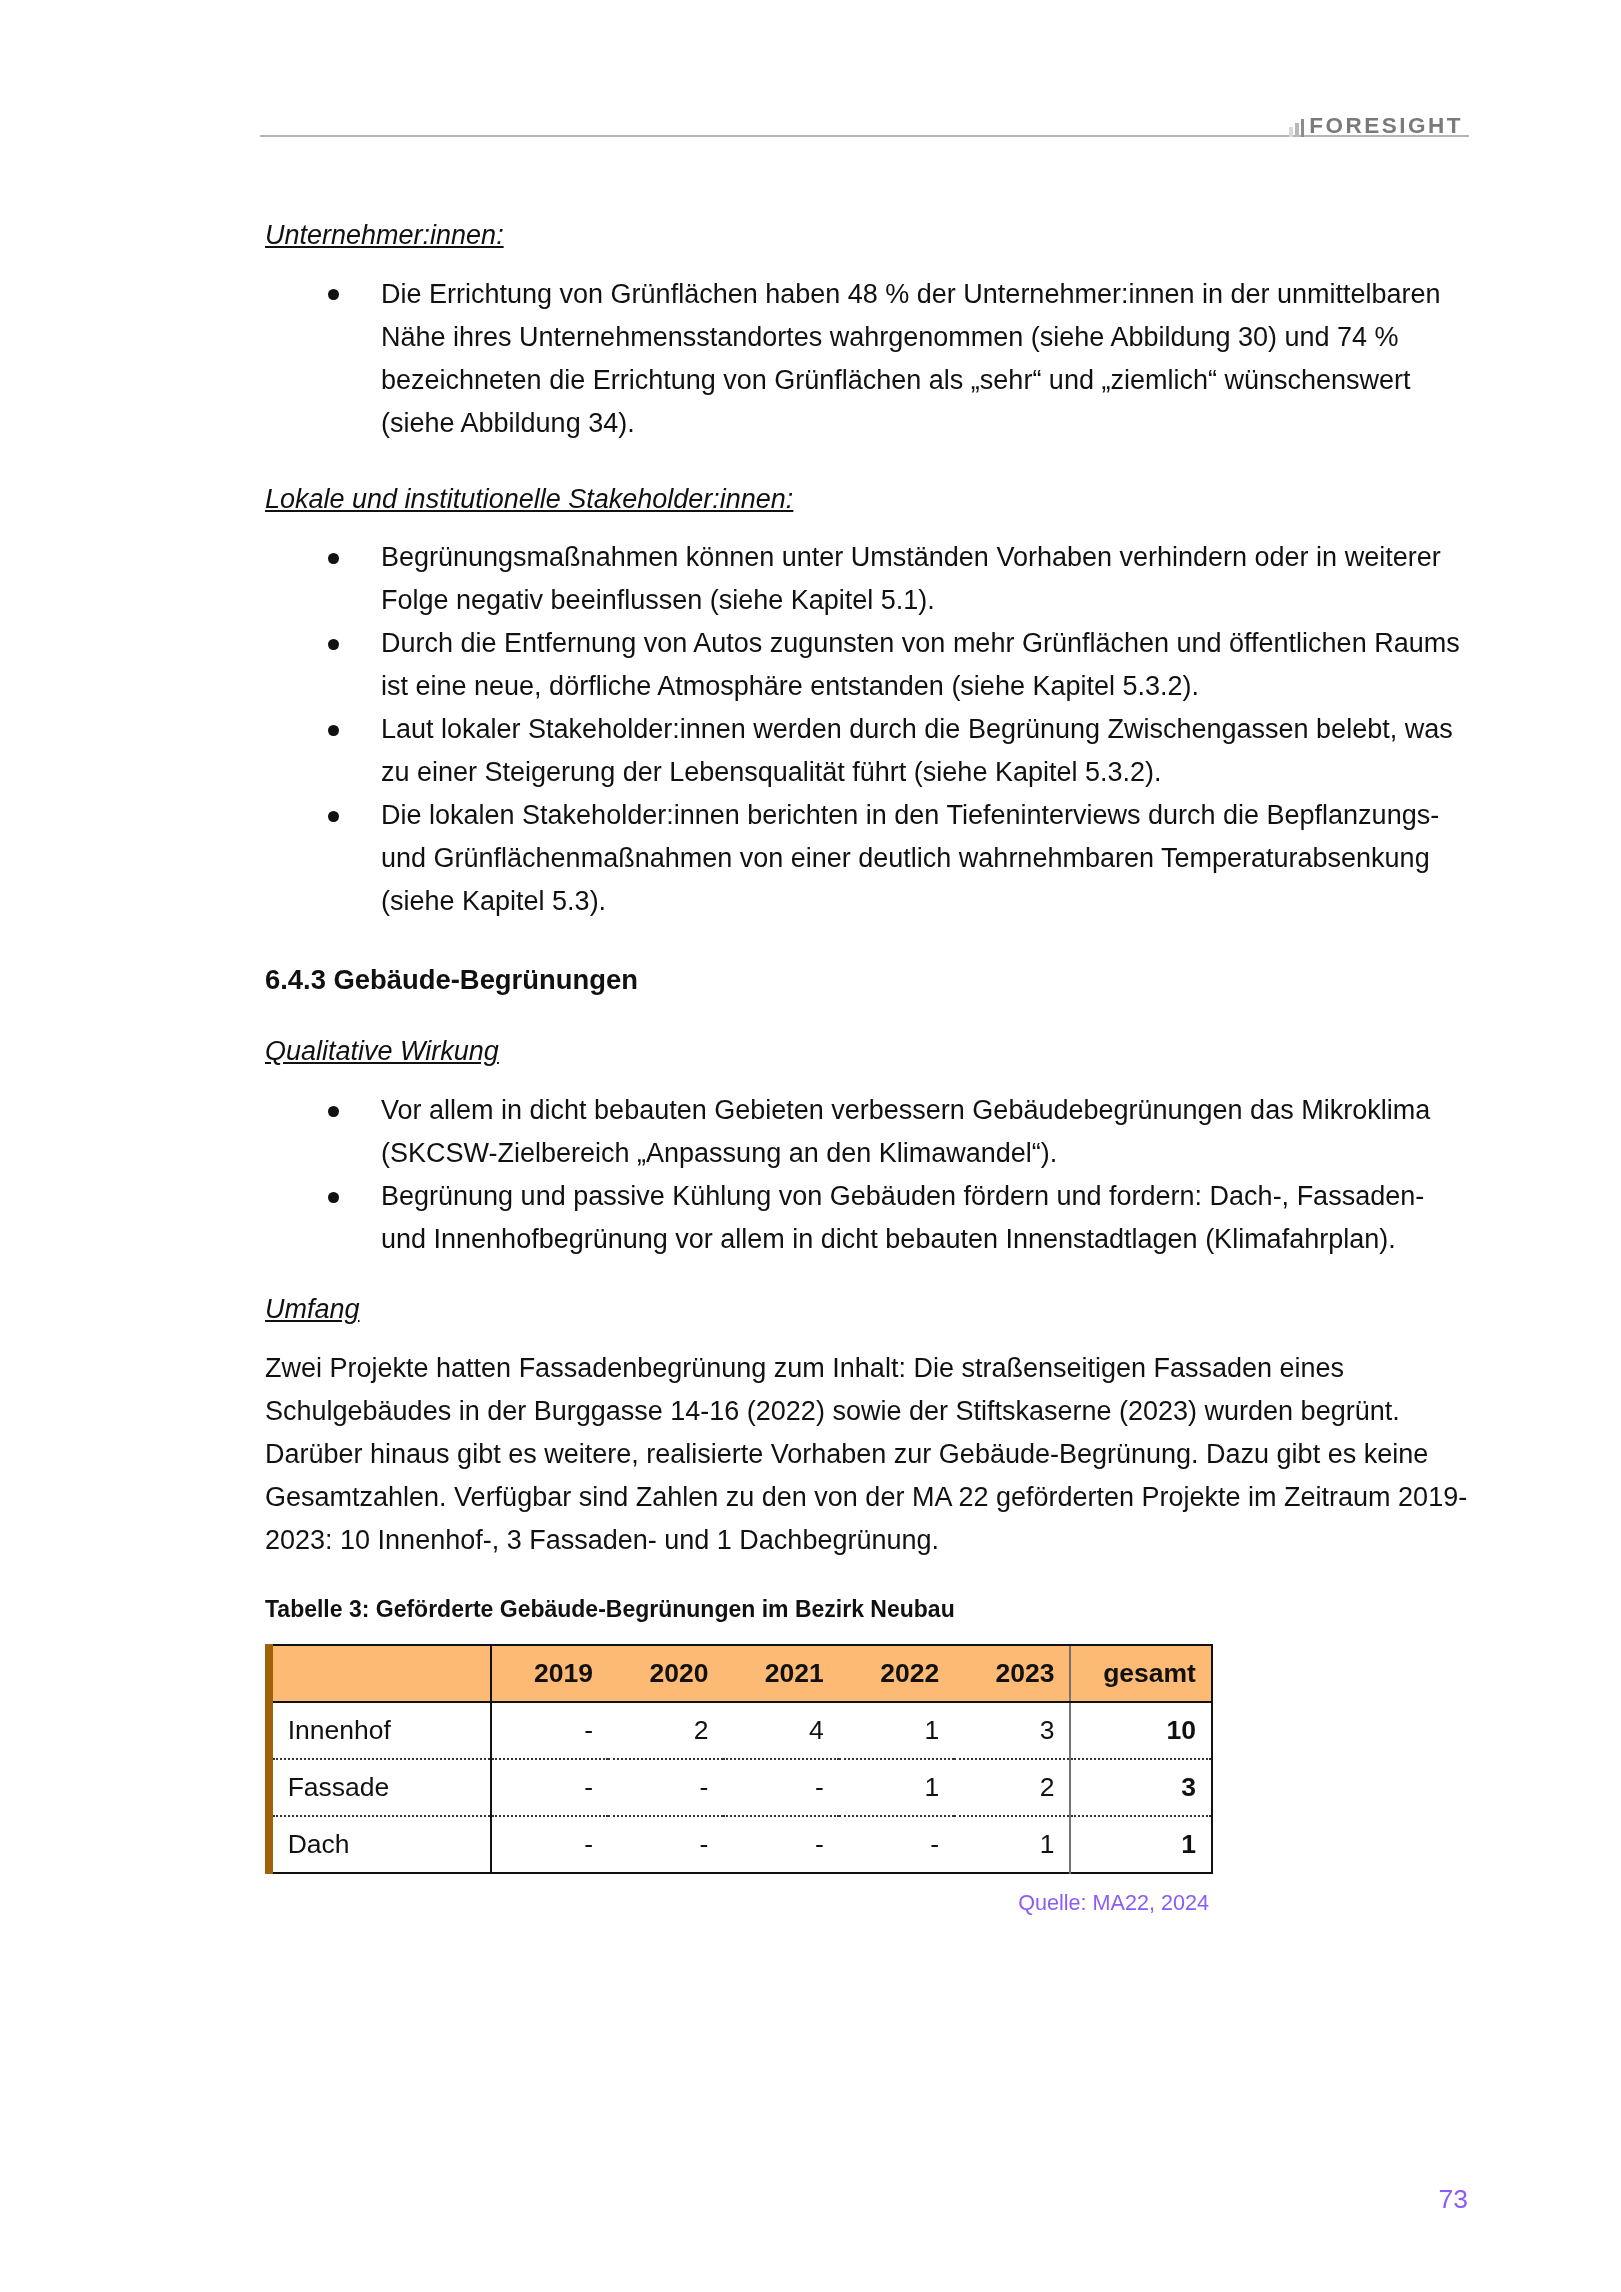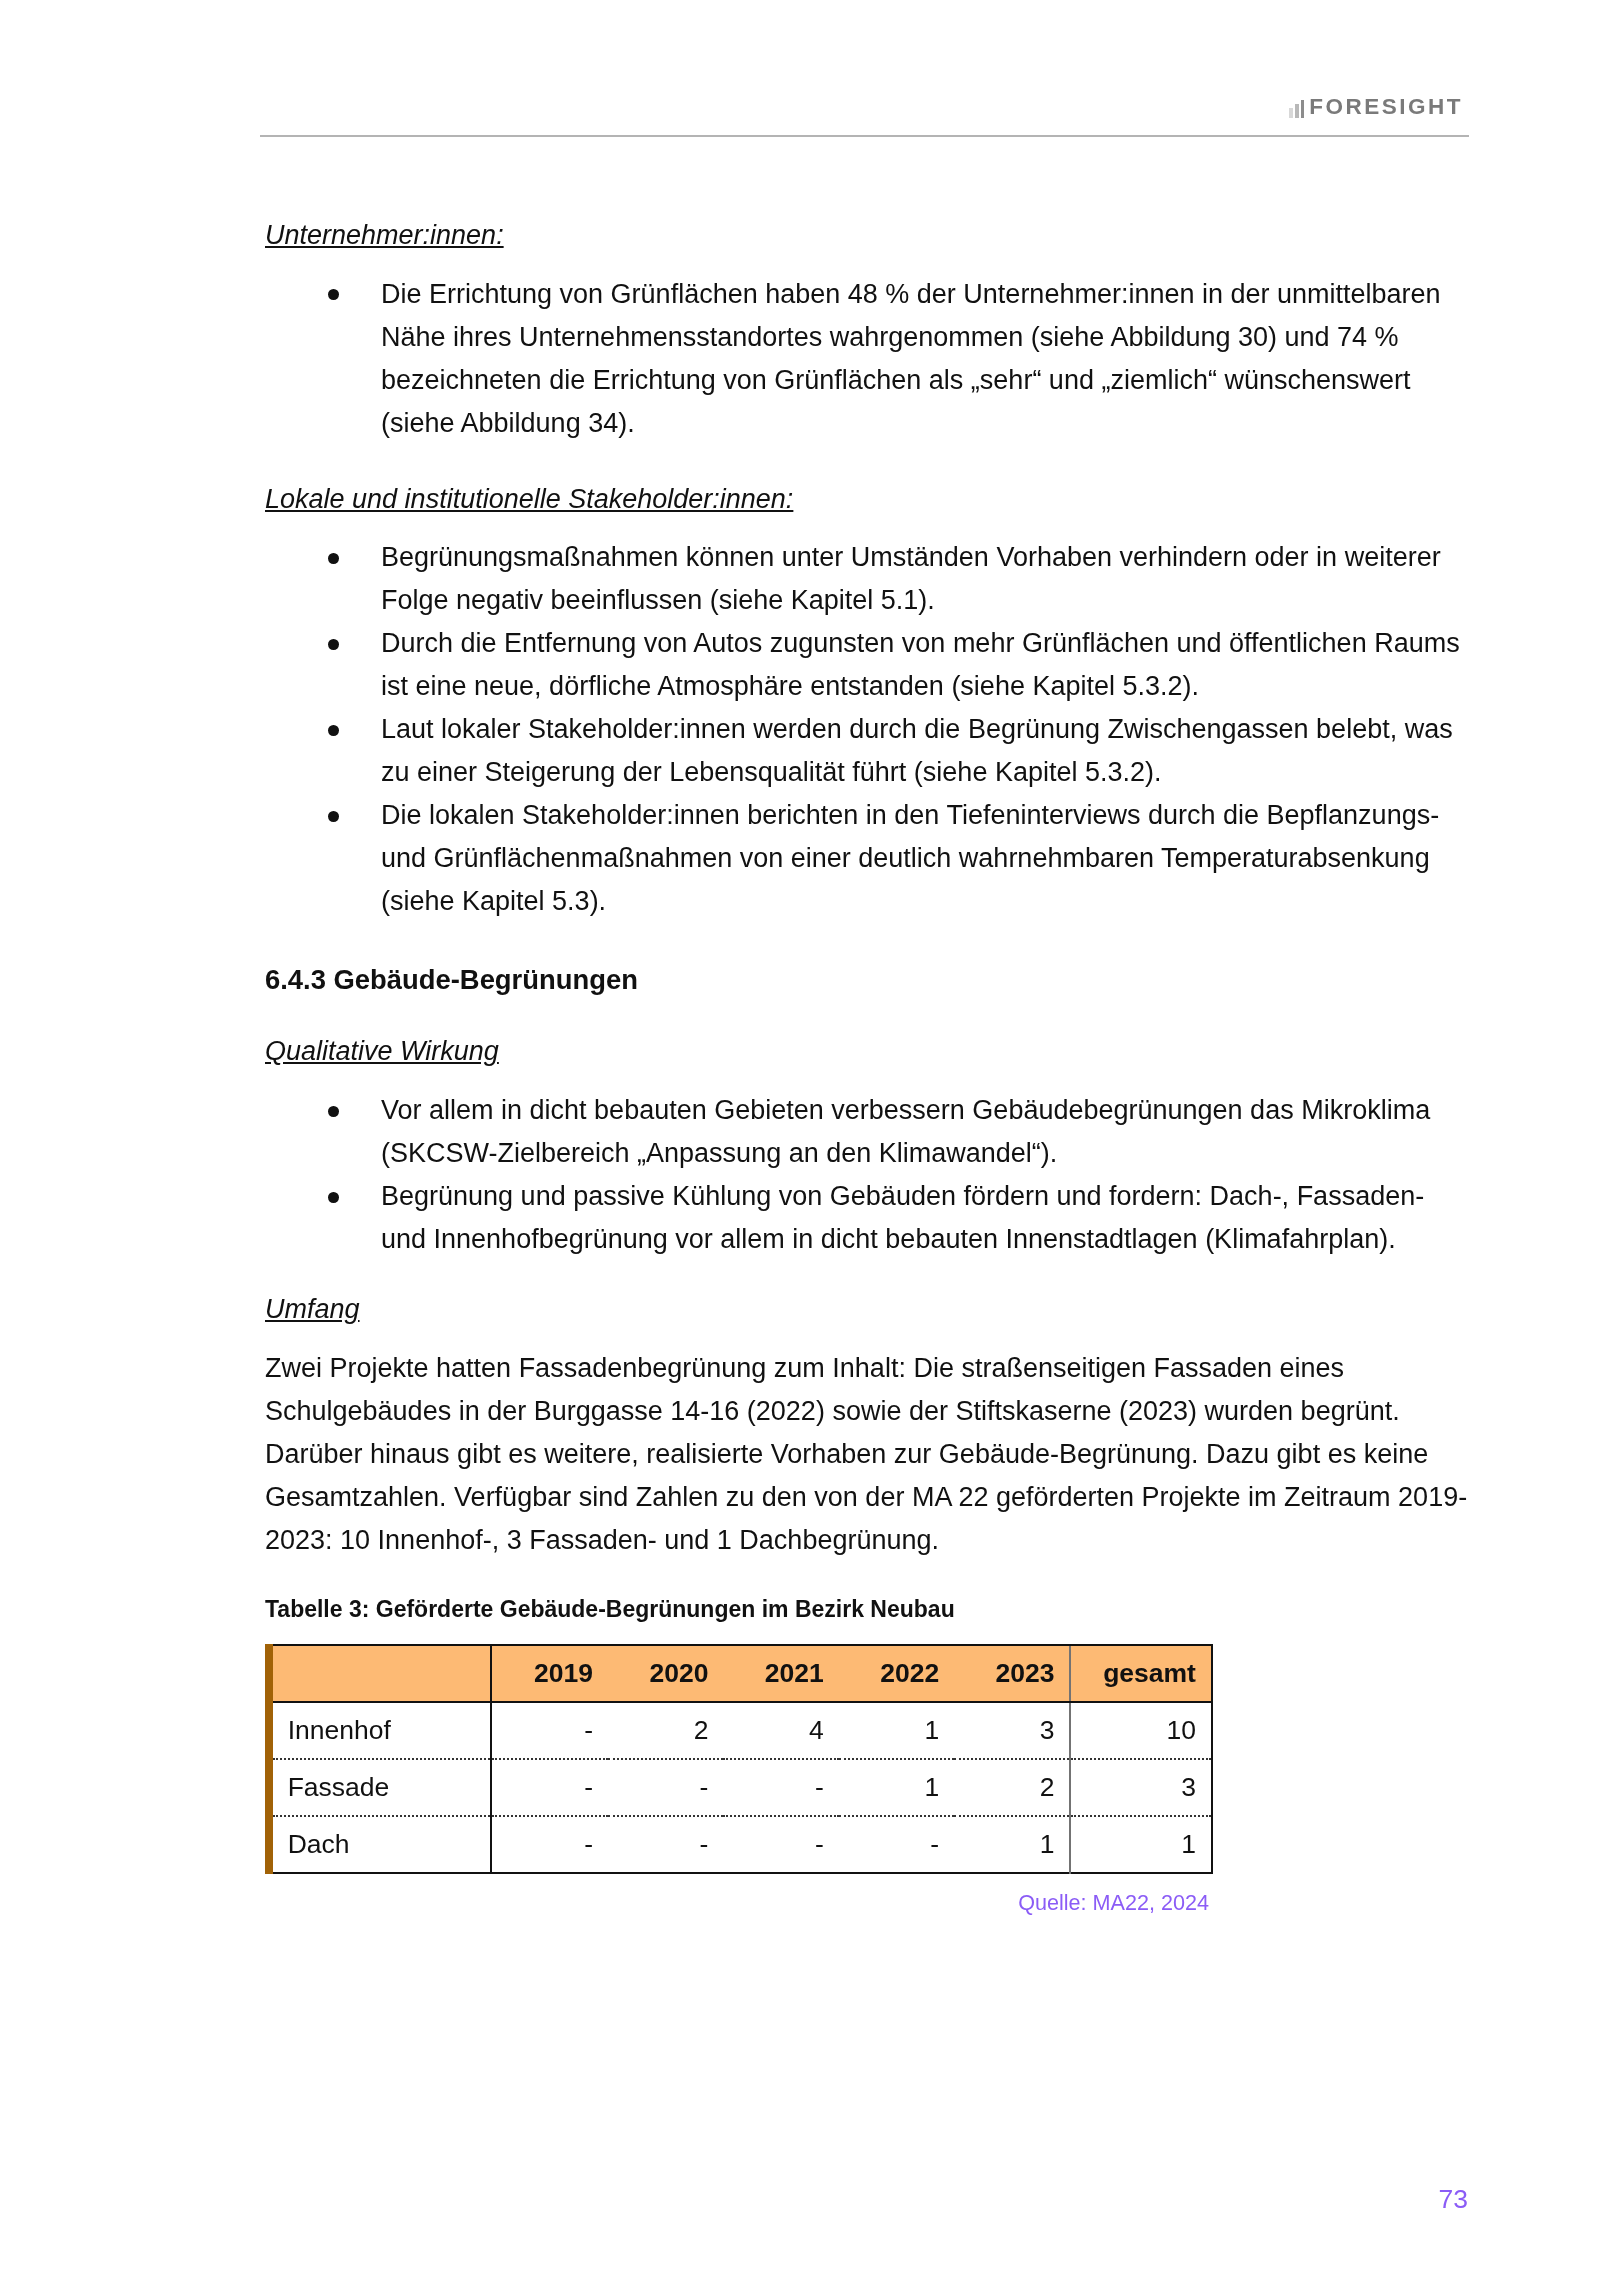--- a/index.html
+++ b/index.html
@@ -6,40 +6,40 @@
   body { width: 1621px; height: 2293px; position: relative; overflow: hidden;
          font-family: "Liberation Sans", sans-serif; color: #111; }
   .header { position: absolute; left: 260px; top: 94px; width: 1209px; height: 41px;
             border-bottom: 2px solid #b4b4b4; }
   .logo { position: absolute; right: 5.9px; top: 2px; display: flex; align-items: flex-end; }
   .logo .bars { display: flex; align-items: flex-end; margin-right: 2.9px; height: 17.6px; }
   .logo .bar { width: 3.9px; margin-right: 2px; }
   .logo .b1 { height: 9.8px; background: #d8d8d8; }
   .logo .b2 { height: 13.7px; background: #b8b8b8; }
   .logo .b3 { height: 17.6px; background: #8c8c8c; }
-  .logo .word { font-weight: bold; font-size: 22.5px; letter-spacing: 2.5px; color: #7a7a7a; line-height: 21.6px; }
+  .logo .word { font-weight: bold; font-size: 22.5px; letter-spacing: 2.5px; color: #7a7a7a; line-height: 21.6px; margin-top: 19px; }
 
   .content { position: absolute; left: 265px; top: 214px; width: 1204px; font-size: 27px; line-height: 43px; }
   .subhead { font-style: italic; text-decoration: underline; margin: 0; }
   ul.blist { list-style: none; margin: 15.7px 0 0 0; padding: 0; }
   ul.blist li { position: relative; padding-left: 116px; }
   ul.blist li .dot { position: absolute; left: 63px; top: 16.7px; width: 10.8px; height: 10.8px; border-radius: 50%; background: #111; }
   .gap-a { height: 33px; }
   .gap-b { height: 35px; }
   h3 { font-size: 27.4px; font-weight: bold; margin: 0; line-height: 43px; }
   p.body { margin: 0; }
   .tcap { font-weight: bold; font-size: 23px; margin: 0; line-height: 43px; }
 
   table { border-collapse: collapse; margin-top: 13.7px; font-size: 26.5px; }
   th, td { height: 55px; padding: 0 14.7px; }
   thead th { background: #fdba74; font-weight: bold; text-align: right; border-top: 2px solid #111; border-bottom: 2px solid #111; }
   th.rowhead, td.rowhead { text-align: left; width: 188px; border-left: 8px solid #a16207; border-right: 2px solid #111; font-weight: normal; }
   th.yr, td.yr { width: 86px; text-align: right; }
   th.tot, td.tot { width: 110px; text-align: right; border-left: 2px solid #737373; border-right: 2px solid #111; }
-  td.tot { font-weight: normal; }
+  td.tot { font-weight: bold; }
   tbody tr { border-bottom: 2px dotted #333; }
   tbody tr:last-child { border-bottom: 2px solid #111; }
   .source { width: 944px; text-align: right; color: #8b5cf6; font-size: 21.6px; margin-top: 13.7px; line-height: 29px; }
 
   .pagenum { position: absolute; right: 153px; top: 2184px; font-size: 26.5px; color: #8b5cf6; }
 </style>
 </head>
 <body>
 
 <div class="header">

